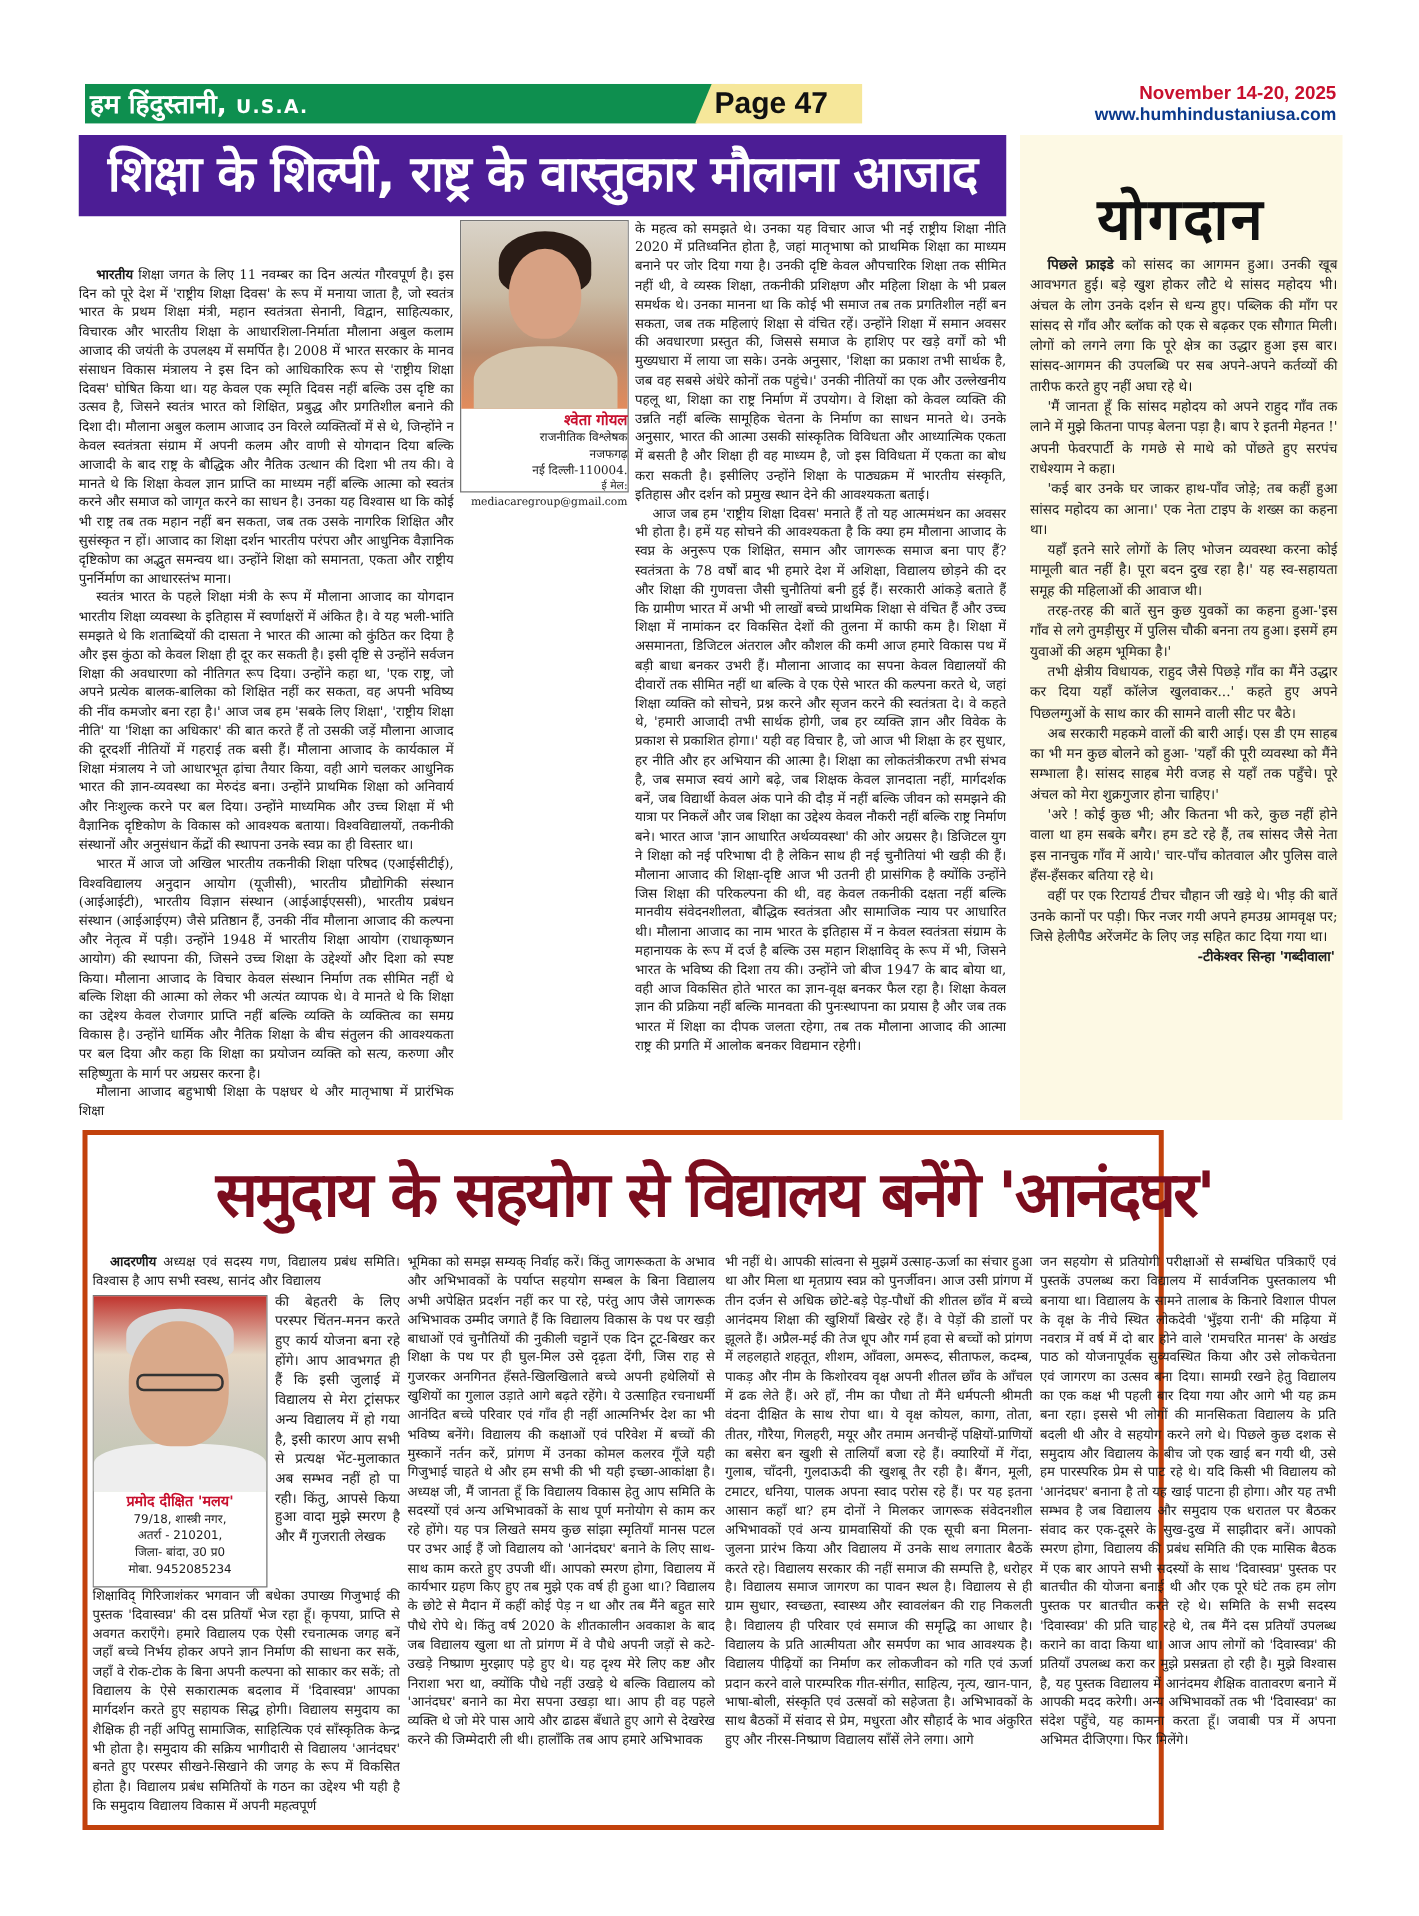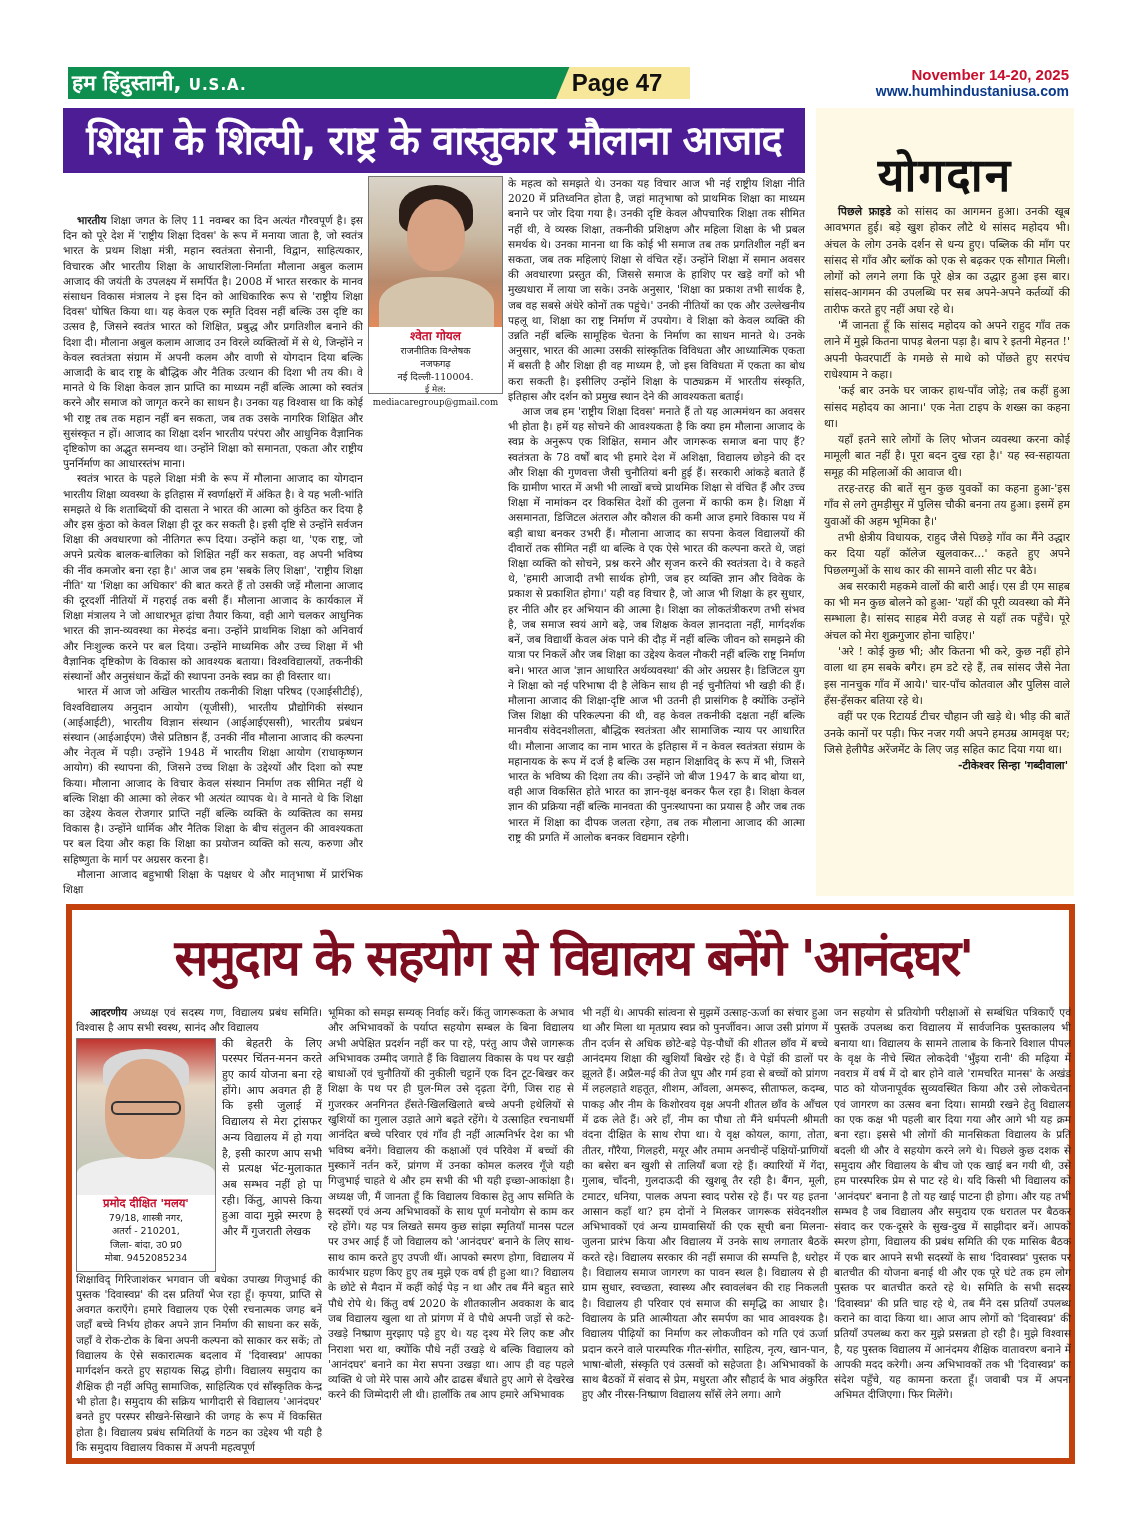--- a/index.html
+++ b/index.html
@@ -26,33 +26,33 @@
   .a1c1 { left: 0; top: 12px; width: 300px; height: 720px; margin-top: 25px; }
   .a1c3 { left: 445px; top: 0; width: 297px; height: 720px; }
   .col p { text-indent: 14px; }
   .col p b { font-weight: bold; }
 
   .photo1 { position: absolute; left: 305px; top: 0; width: 135px; height: 218px; border: 1px solid #777; background: #fff; }
   .photo1 .img { width: 133px; height: 150px; background: linear-gradient(180deg, #d9d3c8 0%, #c9b9a2 40%, #b88a6c 70%, #e28b5c 100%); position: relative; overflow: hidden; }
   .photo1 .face { position: absolute; left: 38px; top: 22px; width: 58px; height: 72px; border-radius: 50% 50% 45% 45%; background: #d7a183; }
   .photo1 .hair { position: absolute; left: 30px; top: 8px; width: 74px; height: 50px; border-radius: 50% 50% 30% 30%; background: #2a1c16; }
   .photo1 .body { position: absolute; left: 10px; top: 100px; width: 115px; height: 60px; border-radius: 45% 45% 0 0; background: #d4c4ab; }
-  .photo1 .cap { text-align: center; font-size: 9.5px; line-height: 13px; padding-top: 2px; }
+  .photo1 .cap { text-align: right; font-size: 9.5px; line-height: 13px; padding-top: 2px; }
   .photo1 .cap .nm { color: #c8102e; font-weight: bold; font-size: 12px; line-height: 15px; }
 
   .sidebar { position: absolute; left: 816px; top: 108px; width: 258px; height: 788px; background: #fdf9e4; }
   .sb-tag { position: absolute; left: 2px; top: 4px; width: 252px; height: 30px; background: #ec1c24; color: #fff; text-align: center;
     font-family: "DejaVu Sans", sans-serif; font-weight: bold; font-size: 14px; line-height: 30px; }
   .sb-title { position: absolute; left: 0; top: 38px; width: 258px; text-align: center; font-family: Liberation Sans, sans-serif; font-weight: 900;
     font-size: 46px; line-height: 58px; color: #111; letter-spacing: 2px; }
   .sb-body { position: absolute; left: 8px; top: 96px; width: 246px; height: 692px; font-size: 10.9px; line-height: 16.3px; text-align: justify; overflow: hidden; }
   .sb-body p { text-indent: 14px; }
   .sb-author { text-align: right; font-weight: bold; padding-right: 2px; }
 
-  .art2 { position: absolute; left: 66px; top: 904px; width: 1009px; height: 560px; border: 6px solid #c2410c; background: #fff; }
+  .art2 { position: absolute; left: 66px; top: 904px; width: 865px; height: 560px; border: 4px solid #c2410c; background: #fff; }
   .headline2 { position: absolute; left: 0; top: 8px; width: 1003px; text-align: center; color: #7b0d1e; font-family: "DejaVu Sans", sans-serif;
     font-weight: bold; font-size: 50px; line-height: 80px; letter-spacing: -2px; }
   .a2body { position: absolute; left: 4px; top: 95px; width: 995px; height: 460px; font-size: 10.5px; line-height: 15.3px; text-align: justify; }
   .a2c1 { left: 0; top: 0; width: 246px; height: 460px; }
   .a2c2 { left: 252px; top: 0; width: 246px; height: 460px; }
   .a2c3 { left: 506px; top: 0; width: 246px; height: 460px; }
   .a2c4 { left: 758px; top: 0; width: 237px; height: 460px; }
   .photo2 { position: absolute; left: 0; top: 17px; width: 140px; height: 234px; border: 1px solid #777; background: #fff; }
   .photo2 .img { width: 138px; height: 156px; background: linear-gradient(180deg, #c0342e 0%, #e6d9c6 30%, #d1cbc0 60%, #bcc7b0 100%); position: relative; overflow: hidden; }
   .photo2 .head { position: absolute; left: 28px; top: 20px; width: 80px; height: 100px; border-radius: 48% 48% 42% 42%; background: #d9a98a; }
@@ -139,21 +139,21 @@
               <div class="glasses"></div>
           </div>
           <div class="cap">
             <div class="nm">प्रमोद दीक्षित 'मलय'</div>
             <div>79/18, शास्त्री नगर,</div>
             <div>अतर्रा - 210201,</div>
             <div>जिला- बांदा, उ0 प्र0</div>
             <div>मोबा. 9452085234</div>
           </div>
         </div>
-        <div class="wrap-right" style="font-size:11px; line-height:15.7px;">की बेहतरी के लिए परस्पर चिंतन-मनन करते हुए कार्य योजना बना रहे होंगे। आप अवगत ही हैं कि इसी जुलाई में विद्यालय से मेरा ट्रांसफर अन्य विद्यालय में हो गया है, इसी कारण आप सभी से प्रत्यक्ष भेंट-मुलाकात अब सम्भव नहीं हो पा रही। किंतु, आपसे किया हुआ वादा मुझे स्मरण है और मैं गुजराती लेखक</div>
+        <div class="wrap-right" style="font-size:11px; line-height:15.7px;">की बेहतरी के लिए परस्पर चिंतन-मनन करते हुए कार्य योजना बना रहे होंगे। आप आवभगत ही हैं कि इसी जुलाई में विद्यालय से मेरा ट्रांसफर अन्य विद्यालय में हो गया है, इसी कारण आप सभी से प्रत्यक्ष भेंट-मुलाकात अब सम्भव नहीं हो पा रही। किंतु, आपसे किया हुआ वादा मुझे स्मरण है और मैं गुजराती लेखक</div>
       </div>
       <p style="text-indent:0"><span>शिक्षाविद् गिरिजाशंकर भगवान जी बधेका उपाख्य गिजुभाई की पुस्तक 'दिवास्वप्न' की दस प्रतियाँ भेज रहा हूँ। कृपया, प्राप्ति से अवगत कराएँगे। हमारे विद्यालय एक ऐसी रचनात्मक जगह बनें जहाँ बच्चे निर्भय होकर अपने ज्ञान निर्माण की साधना कर सकें, जहाँ वे रोक-टोक के बिना अपनी कल्पना को साकार कर सकें; तो विद्यालय के ऐसे सकारात्मक बदलाव में 'दिवास्वप्न' आपका मार्गदर्शन करते हुए सहायक सिद्ध होगी। विद्यालय समुदाय का शैक्षिक ही नहीं अपितु सामाजिक, साहित्यिक एवं साँस्कृतिक केन्द्र भी होता है। समुदाय की सक्रिय भागीदारी से विद्यालय 'आनंदघर' बनते हुए परस्पर सीखने-सिखाने की जगह के रूप में विकसित होता है। विद्यालय प्रबंध समितियों के गठन का उद्देश्य भी यही है कि समुदाय विद्यालय विकास में अपनी महत्वपूर्ण</span></p>
     </div>
     <div class="col a2c2">
       <p style="text-indent:0"><span>भूमिका को समझ सम्यक् निर्वाह करें। किंतु जागरूकता के अभाव और अभिभावकों के पर्याप्त सहयोग सम्बल के बिना विद्यालय अभी अपेक्षित प्रदर्शन नहीं कर पा रहे, परंतु आप जैसे जागरूक अभिभावक उम्मीद जगाते हैं कि विद्यालय विकास के पथ पर खड़ी बाधाओं एवं चुनौतियों की नुकीली चट्टानें एक दिन टूट-बिखर कर शिक्षा के पथ पर ही घुल-मिल उसे दृढ़ता देंगी, जिस राह से गुजरकर अनगिनत हँसते-खिलखिलाते बच्चे अपनी हथेलियों से खुशियों का गुलाल उड़ाते आगे बढ़ते रहेंगे। ये उत्साहित रचनाधर्मी आनंदित बच्चे परिवार एवं गाँव ही नहीं आत्मनिर्भर देश का भी भविष्य बनेंगे। विद्यालय की कक्षाओं एवं परिवेश में बच्चों की मुस्कानें नर्तन करें, प्रांगण में उनका कोमल कलरव गूँजे यही गिजुभाई चाहते थे और हम सभी की भी यही इच्छा-आकांक्षा है। अध्यक्ष जी, मैं जानता हूँ कि विद्यालय विकास हेतु आप समिति के सदस्यों एवं अन्य अभिभावकों के साथ पूर्ण मनोयोग से काम कर रहे होंगे। यह पत्र लिखते समय कुछ सांझा स्मृतियाँ मानस पटल पर उभर आई हैं जो विद्यालय को 'आनंदघर' बनाने के लिए साथ-साथ काम करते हुए उपजी थीं। आपको स्मरण होगा, विद्यालय में कार्यभार ग्रहण किए हुए तब मुझे एक वर्ष ही हुआ था।? विद्यालय के छोटे से मैदान में कहीं कोई पेड़ न था और तब मैंने बहुत सारे पौधे रोपे थे। किंतु वर्ष 2020 के शीतकालीन अवकाश के बाद जब विद्यालय खुला था तो प्रांगण में वे पौधे अपनी जड़ों से कटे-उखड़े निष्प्राण मुरझाए पड़े हुए थे। यह दृश्य मेरे लिए कष्ट और निराशा भरा था, क्योंकि पौधे नहीं उखड़े थे बल्कि विद्यालय को 'आनंदघर' बनाने का मेरा सपना उखड़ा था। आप ही वह पहले व्यक्ति थे जो मेरे पास आये और ढाढस बँधाते हुए आगे से देखरेख करने की जिम्मेदारी ली थी। हालाँकि तब आप हमारे अभिभावक</span></p>
     </div>
     <div class="col a2c3">
       <p style="text-indent:0"><span>भी नहीं थे। आपकी सांत्वना से मुझमें उत्साह-ऊर्जा का संचार हुआ था और मिला था मृतप्राय स्वप्न को पुनर्जीवन। आज उसी प्रांगण में तीन दर्जन से अधिक छोटे-बड़े पेड़-पौधों की शीतल छाँव में बच्चे आनंदमय शिक्षा की खुशियाँ बिखेर रहे हैं। वे पेड़ों की डालों पर झूलते हैं। अप्रैल-मई की तेज धूप और गर्म हवा से बच्चों को प्रांगण में लहलहाते शहतूत, शीशम, आँवला, अमरूद, सीताफल, कदम्ब, पाकड़ और नीम के किशोरवय वृक्ष अपनी शीतल छाँव के आँचल में ढक लेते हैं। अरे हाँ, नीम का पौधा तो मैंने धर्मपत्नी श्रीमती वंदना दीक्षित के साथ रोपा था। ये वृक्ष कोयल, कागा, तोता, तीतर, गौरैया, गिलहरी, मयूर और तमाम अनचीन्हें पक्षियों-प्राणियों का बसेरा बन खुशी से तालियाँ बजा रहे हैं। क्यारियों में गेंदा, गुलाब, चाँदनी, गुलदाऊदी की खुशबू तैर रही है। बैंगन, मूली, टमाटर, धनिया, पालक अपना स्वाद परोस रहे हैं। पर यह इतना आसान कहाँ था? हम दोनों ने मिलकर जागरूक संवेदनशील अभिभावकों एवं अन्य ग्रामवासियों की एक सूची बना मिलना-जुलना प्रारंभ किया और विद्यालय में उनके साथ लगातार बैठकें करते रहे। विद्यालय सरकार की नहीं समाज की सम्पत्ति है, धरोहर है। विद्यालय समाज जागरण का पावन स्थल है। विद्यालय से ही ग्राम सुधार, स्वच्छता, स्वास्थ्य और स्वावलंबन की राह निकलती है। विद्यालय ही परिवार एवं समाज की समृद्धि का आधार है। विद्यालय के प्रति आत्मीयता और समर्पण का भाव आवश्यक है। विद्यालय पीढ़ियों का निर्माण कर लोकजीवन को गति एवं ऊर्जा प्रदान करने वाले पारम्परिक गीत-संगीत, साहित्य, नृत्य, खान-पान, भाषा-बोली, संस्कृति एवं उत्सवों को सहेजता है। अभिभावकों के साथ बैठकों में संवाद से प्रेम, मधुरता और सौहार्द के भाव अंकुरित हुए और नीरस-निष्प्राण विद्यालय साँसें लेने लगा। आगे</span></p>
     </div>
     <div class="col a2c4">

